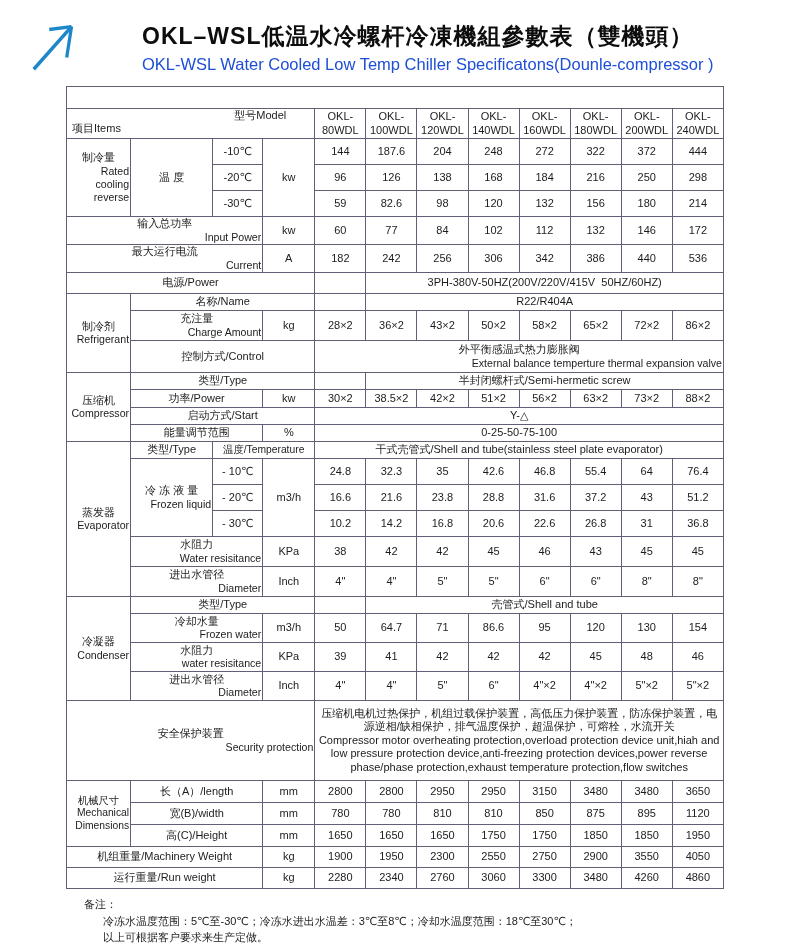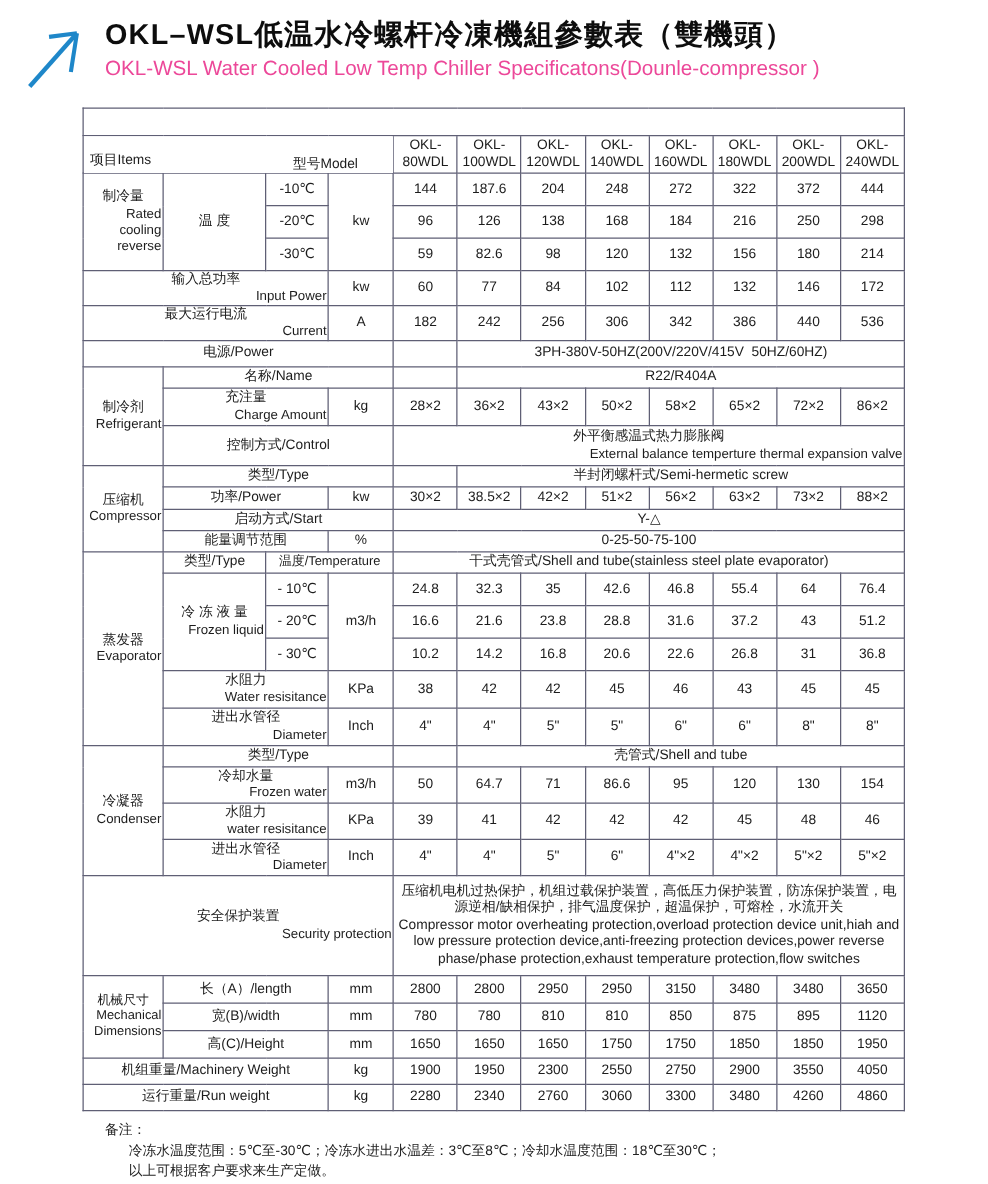--- a/index.html
+++ b/index.html
@@ -1,32 +1,32 @@
 <!DOCTYPE html>
 <html><head>
 <meta charset="utf-8">
 <style>
   html,body{margin:0;padding:0;}
   body{width:790px;height:947px;background:#ffffff;font-family:"Liberation Sans","DejaVu Sans",sans-serif;color:#1c1c1c;}
   .page{position:relative;width:790px;height:947px;overflow:hidden;}
-  .hd{display:flex;align-items:flex-start;padding:12px 0 0 16px;}
+  .hd{display:flex;align-items:flex-end;padding:12px 0 0 26px;gap:48px;}
   .logo{width:62px;height:58px;flex:0 0 auto;margin-top:4px;}
   .titles{margin-left:6px;}
   .t-zh{font-size:23px;font-weight:bold;letter-spacing:1px;color:#0d0d0d;}
-  .t-en{font-size:16.5px;color:#ec4899;margin-top:3px;}
+  .t-en{font-size:16.5px;color:#1d4ed8;margin-top:3px;}
   table.spec{border-collapse:collapse;table-layout:fixed;width:658px;margin:12px 0 0 66px;}
   table.spec td{border:1px solid #5f5f75;font-size:11px;text-align:center;vertical-align:middle;padding:0 1px;line-height:1.22;background:#ffffff;overflow:hidden;}
   td.banner{background:#29abe2;color:#ffffff;font-size:15.5px;font-weight:bold;letter-spacing:1px;}
   td.lbl{background:#dbd8d1;}
   td.g{background:#e4e2dc;}
   td.num{font-size:11.5px;}
   td.corner{background:#dbd8d1;position:relative;padding:0;
     background-image:linear-gradient(to bottom right,transparent calc(50% - 0.8px),#5f5f75 calc(50% - 0.8px),#5f5f75 calc(50% + 0.8px),transparent calc(50% + 0.8px));margin-top:30px;}
   .ci{position:absolute;left:5px;bottom:3px;font-size:11px;}
-  .cm{position:absolute;right:28px;top:16px;font-size:11px;}
+  .cm{position:absolute;right:28px;top:0;font-size:11px;}
   td.mh{background:#dbd8d1;font-size:11.5px;}
   td.sec{text-align:left;padding:3px 7px;font-size:10.6px;line-height:1.45;}
   .en{font-size:10.6px;text-align:right;}
   tr.h17{height:17px}tr.h18{height:18px}tr.h21{height:21px}tr.h22{height:22px}
   tr.h26{height:26px}tr.h28{height:28px}tr.h29{height:29px}tr.h30{height:30px}
   tr.h32{height:32px}tr.h80{height:80px}
   .notes{margin:7px 0 0 84px;font-size:11px;line-height:1.5;color:#222;}
   .notes .row1{display:flex;}
   .notes .nlab{flex:0 0 auto;margin-right:8px;text-align:right;}
   .notes .ind{margin-left:19px;}

